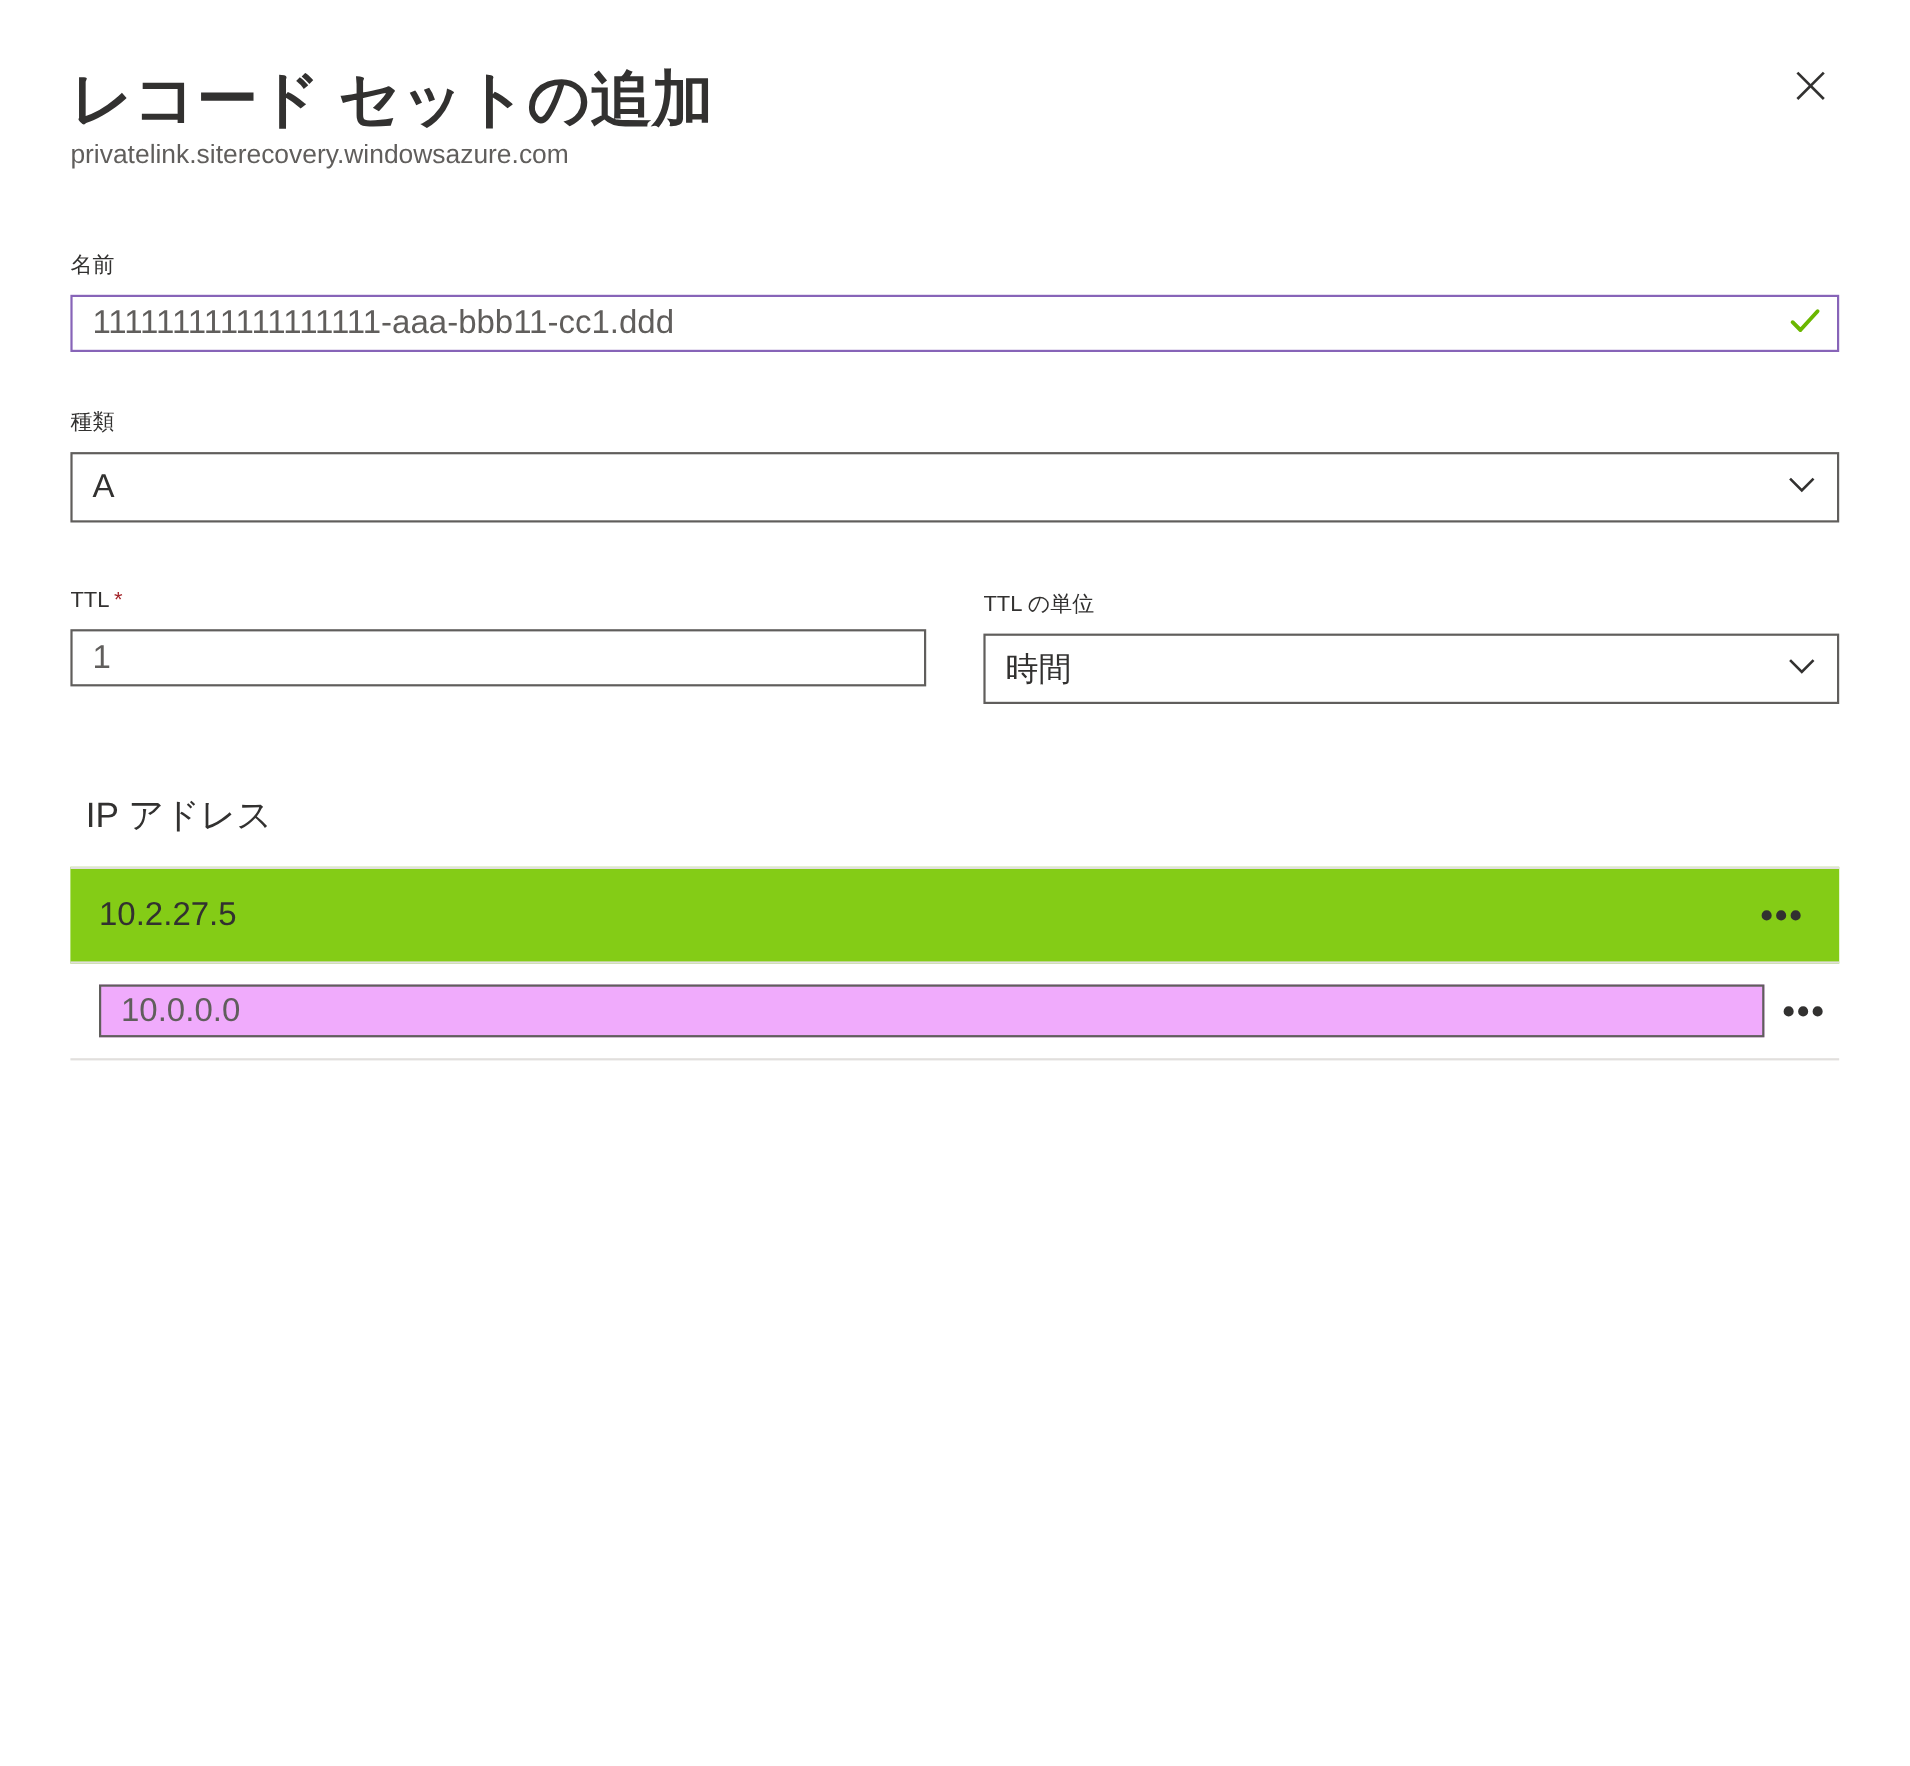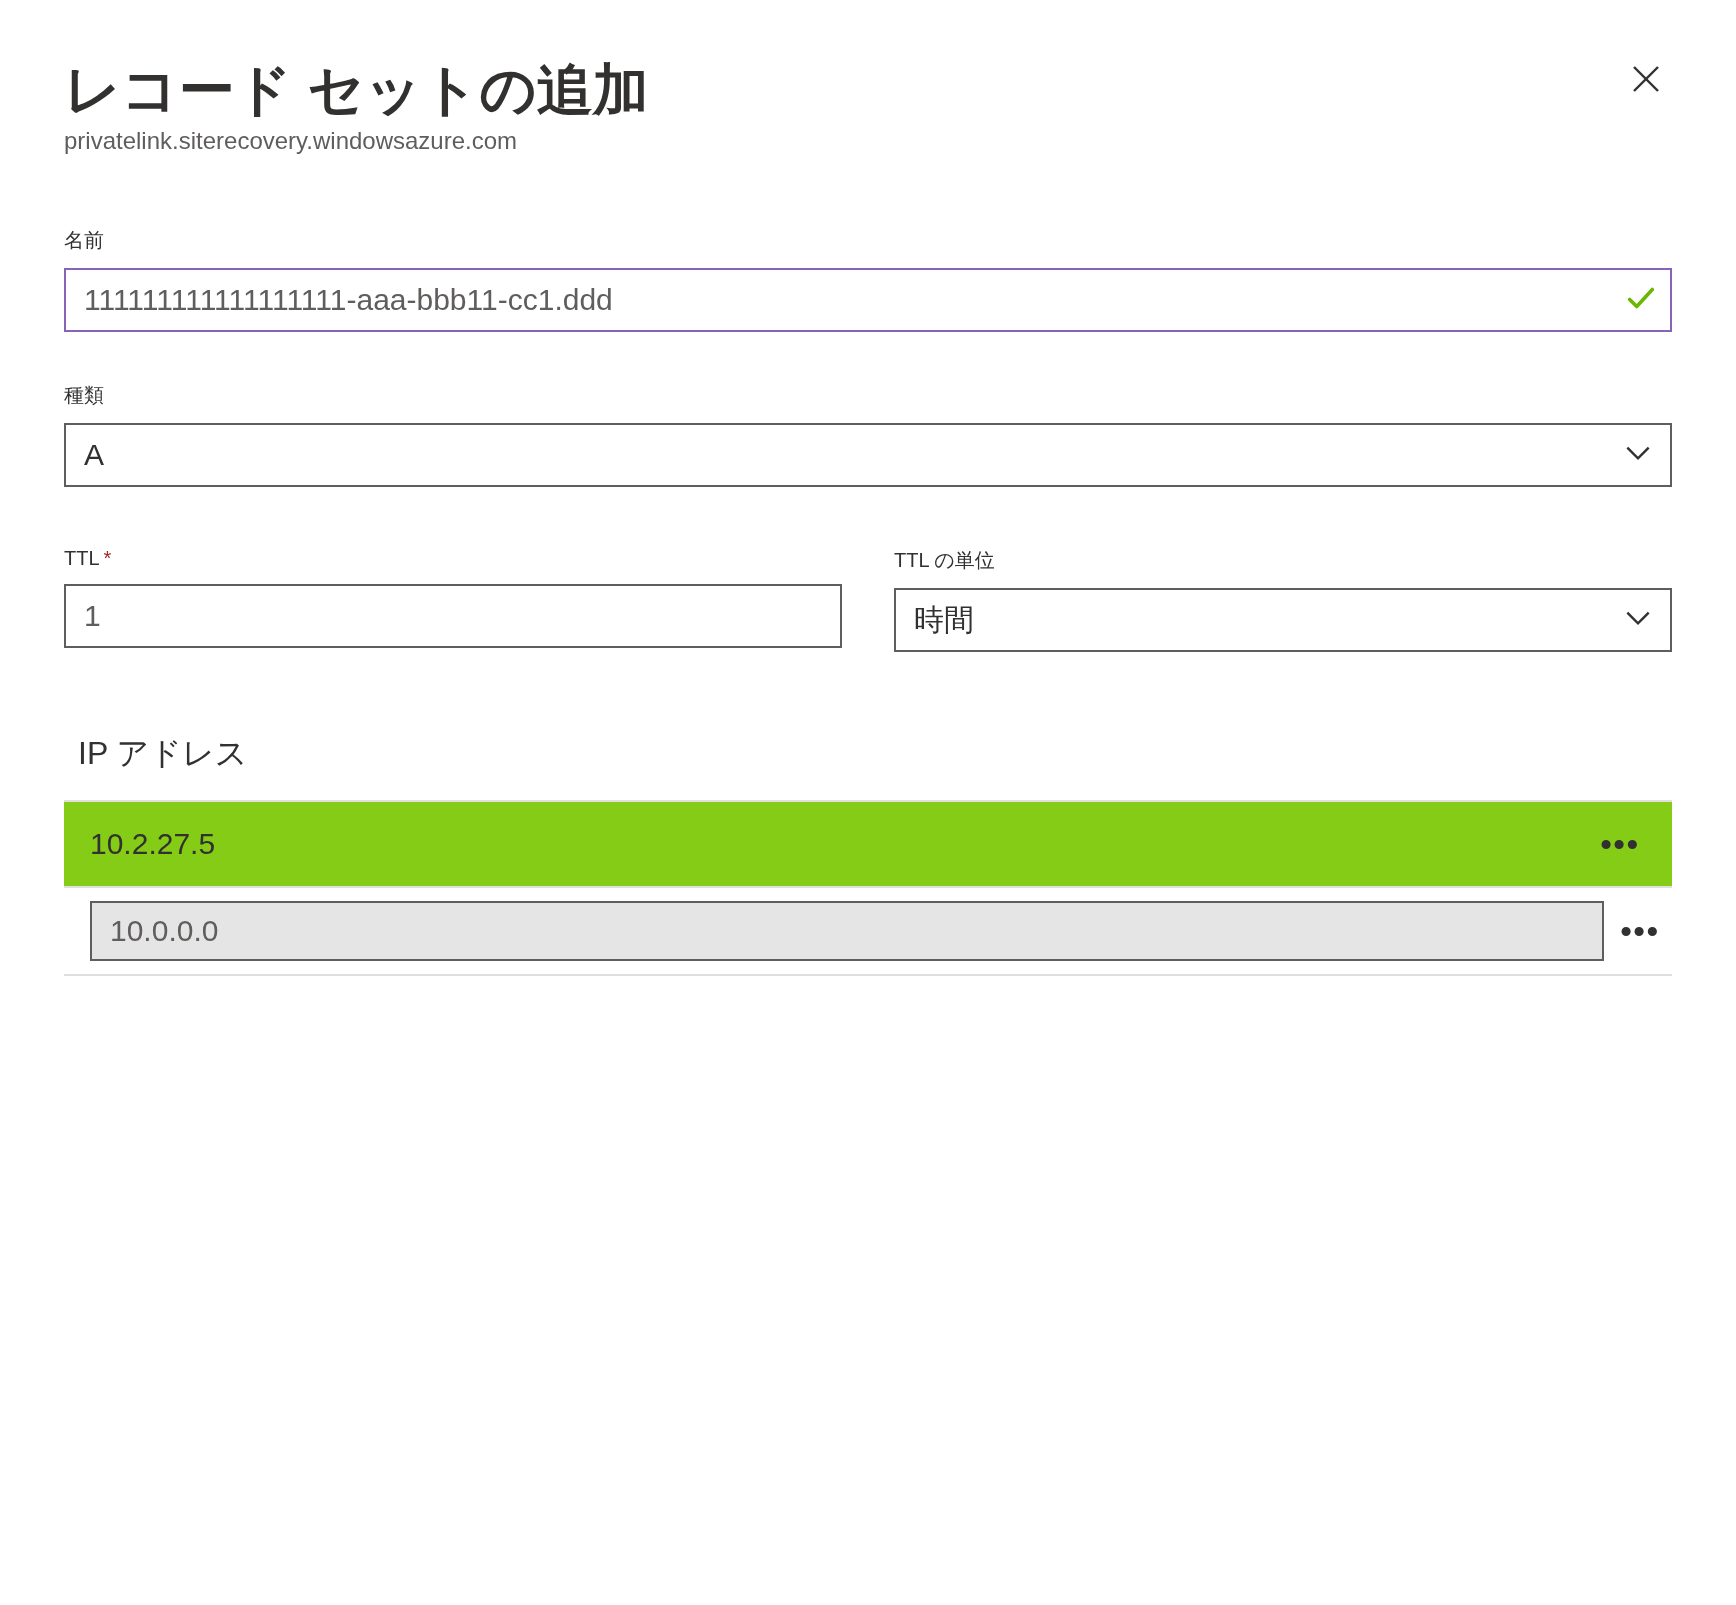--- a/index.html
+++ b/index.html
@@ -45,21 +45,21 @@
       color: #323130;
       margin-bottom: 14px;
     }
     .required { color: #a4262c; margin-left: 4px; }
     .input-wrap {
       position: relative;
       width: 100%;
     }
     .text-input {
       width: 100%;
-      height: 64px;
+      height: 52px;
       font-size: 30px;
       padding: 8px 56px 8px 18px;
       border: 2px solid #605e5c;
       color: #605e5c;
       background: #fff;
       outline: none;
     }
     .text-input.valid {
       border: 2px solid #8764b8;
       color: #605e5c;
@@ -130,26 +130,26 @@
       padding: 0 6px 0 26px;
       gap: 10px;
     }
     .ip-text {
       flex: 1;
       font-size: 30px;
       color: #323130;
     }
     .ip-input {
       flex: 1;
-      height: 60px;
+      height: 48px;
       font-size: 30px;
       padding: 8px 18px;
       border: 2px solid #605e5c;
       color: #605e5c;
-      background: #e5e5e5;
+      background: #f0abfc;
       outline: none;
     }
     .ip-input::placeholder { color: #605e5c; }
     .more-btn {
       font-size: 32px;
       letter-spacing: 2px;
       color: #323130;
       cursor: pointer;
       padding: 0 6px;
       font-weight: 700;

